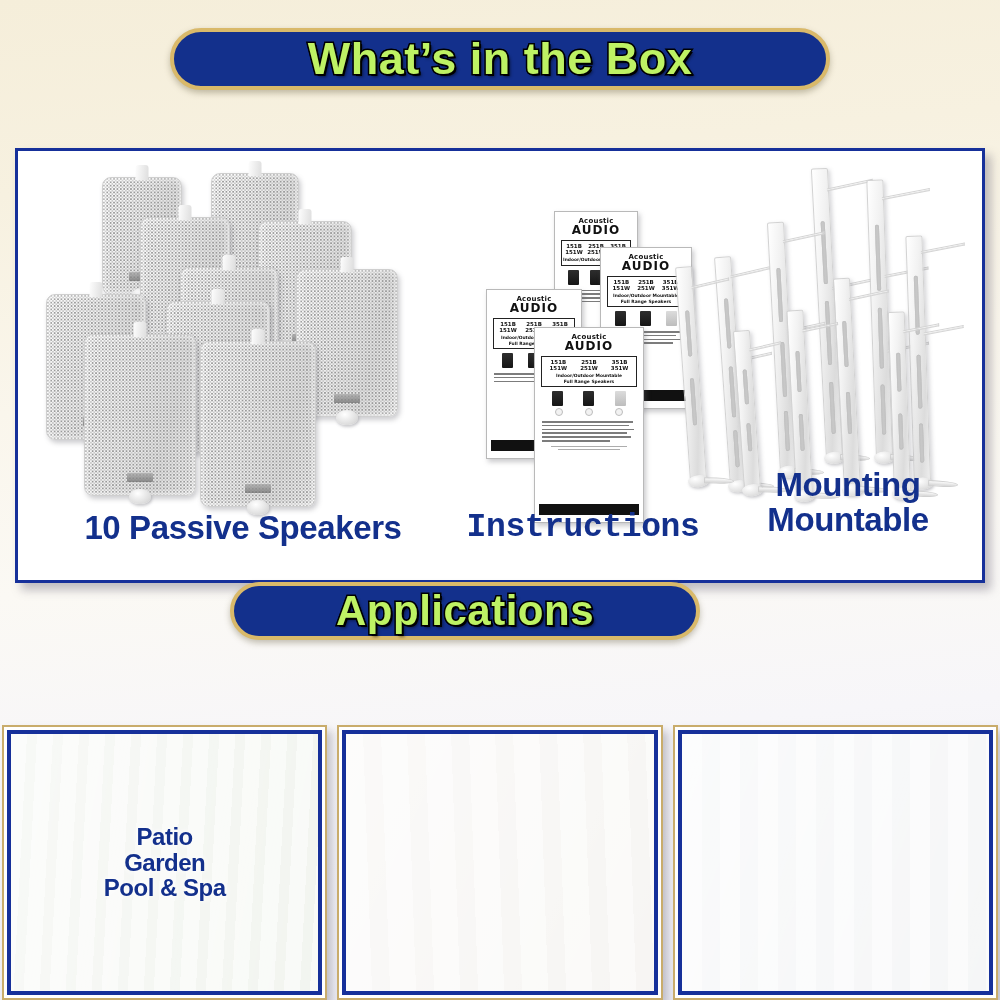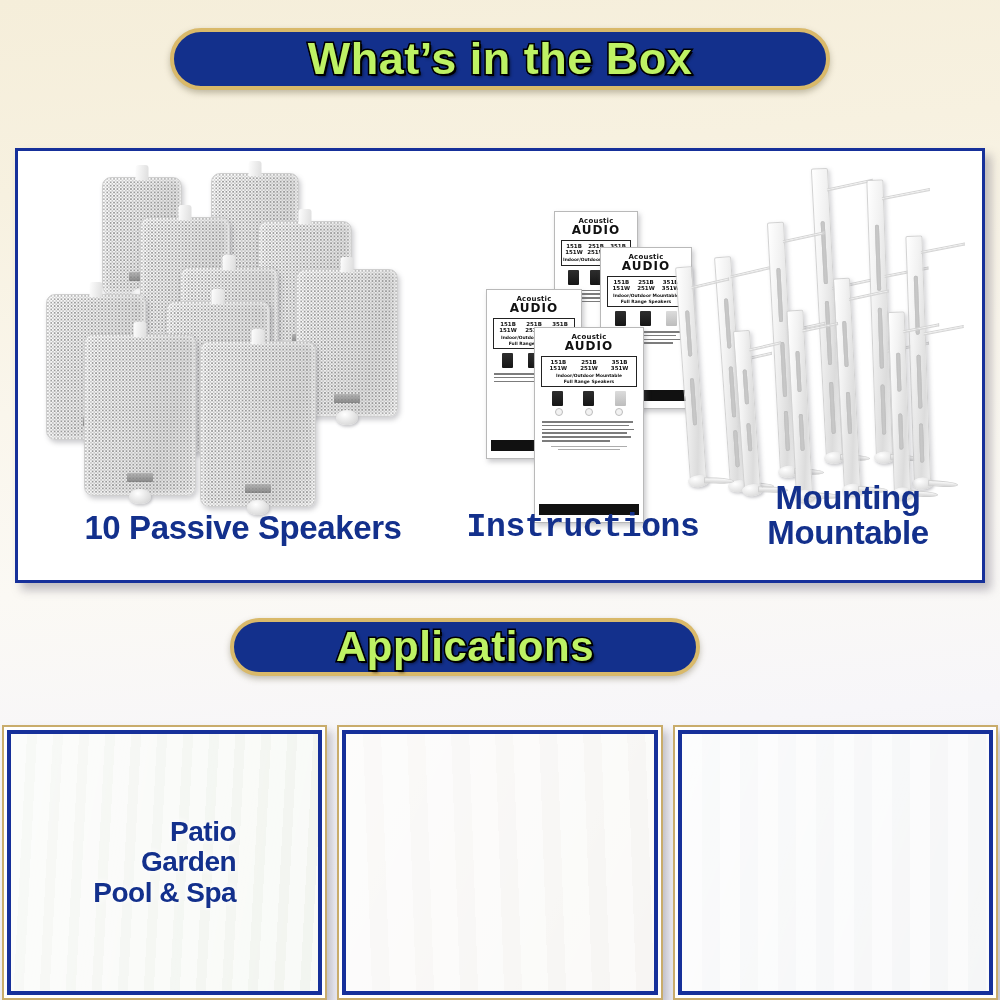--- a/index.html
+++ b/index.html
@@ -182,24 +182,24 @@
   }
   .app-inner {
     position: absolute; inset: 3px;
     border: 4px solid #16309a;
     overflow: hidden;
     display: flex; align-items: center; justify-content: center;
   }
   .app-photo { position: absolute; inset: 0; opacity: .30; }
   .app-title {
     position: relative;
-    text-align: right;
+    text-align: center;
     color: #13308c;
     font-weight: bold;
-    font-size: 28px;
+    font-size: 24px;
     line-height: 1.08;
     letter-spacing: -.5px;
     text-shadow: 0 0 7px rgba(255,255,255,.95), 0 0 14px rgba(255,255,255,.85);
     white-space: pre-line;
   }
 
   
   .photo-patio {
     background:
       linear-gradient(100deg, rgba(255,255,255,.55), rgba(255,255,255,.15)),
@@ -510,28 +510,28 @@
     <div class="bracket" style="left:26px;  top:170px; height:160px; width:50px; transform:rotate(-4deg);">
       <div class="br-plate">
           <div class="br-slot" style="top:24%; height:22%"></div>
           <div class="br-slot" style="top:58%; height:18%"></div>
         </div>
       <div class="br-arm" style="top:10%; width:32px;"></div>
       <div class="br-knob"></div>
         <div class="br-wing"></div>
     </div>
 
-    <div class="group-label" style="left:-10px; top:322px; width:280px;">
+    <div class="group-label" style="left:-10px; top:309px; width:280px;">
       <span>Mounting</span><br>
       <span>Mountable</span>
     </div>
   </div>
 </div>
 
-<div class="banner-wrap" style="position:absolute; left:0; top:600px; width:884px;padding-left:46px;">
+<div class="banner-wrap" style="position:absolute; left:0; top:564px; width:884px;padding-left:46px;">
   <div class="banner" id="banner-apps">
     <div class="banner-text">Applications</div>
   </div>
 </div>
 
 <div id="apps-row">
 
   <div class="app-card">
     <div class="app-inner">
       <div class="app-photo photo-patio"></div>

